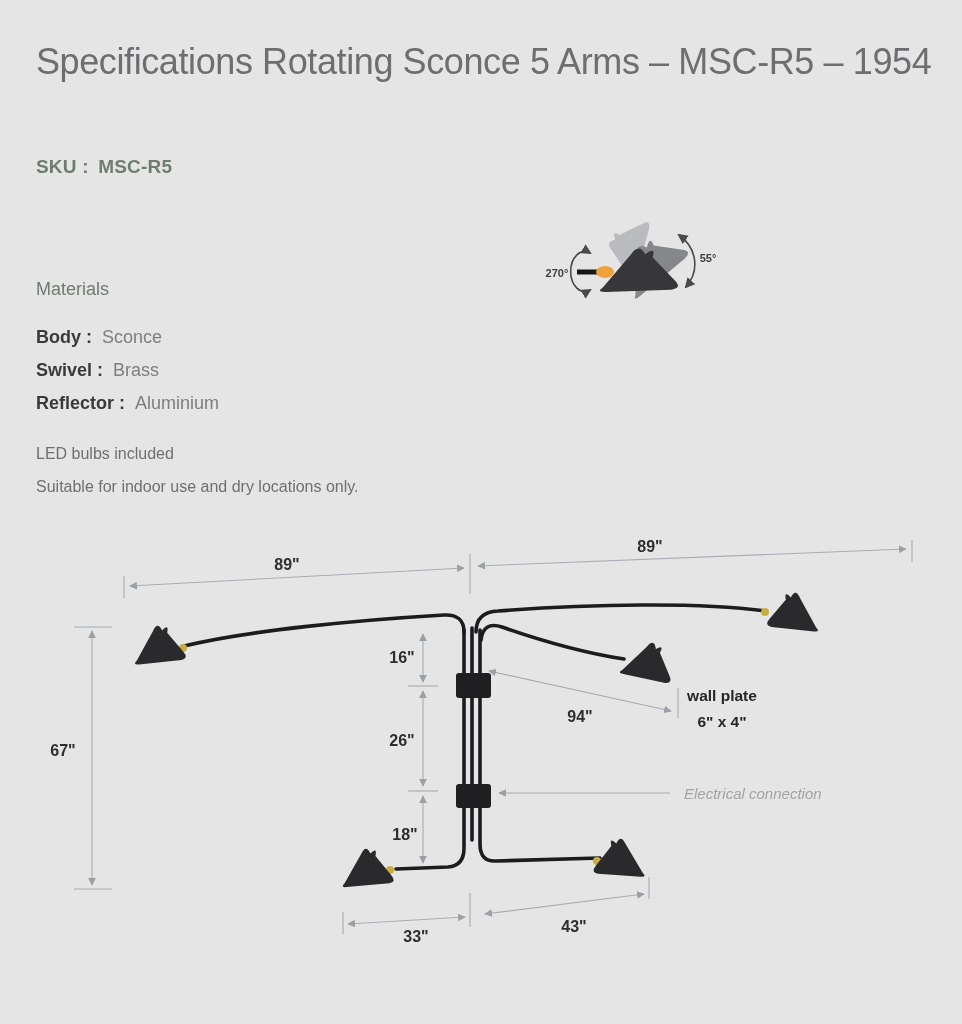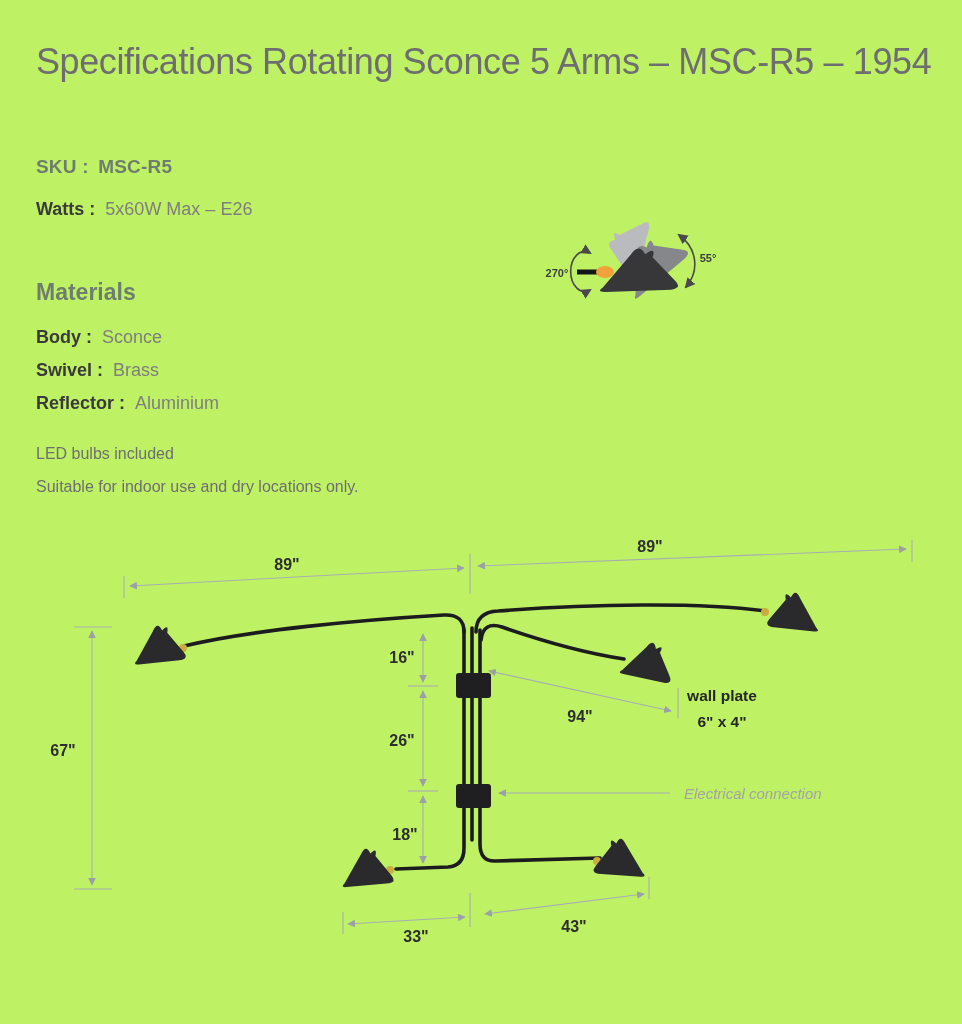--- a/index.html
+++ b/index.html
@@ -1,38 +1,38 @@
 <!DOCTYPE html>
 <html><head>
 <meta charset="utf-8">
 <style>
   * { margin:0; padding:0; box-sizing:border-box; }
   html,body { background:#ffffff; }
   .page {
-    position:relative; width:962px; height:1024px; background:#bef264;
+    position:relative; width:962px; height:1024px; background:#e5e5e5;
     font-family:"Liberation Sans", sans-serif; overflow:hidden;
   }
   .page-title {
     position:absolute; left:36px; top:38px; width:905px;
     font-size:36px; line-height:47px; font-weight:400; letter-spacing:-0.4px;
     color:#6e6e70;
   }
   .sku-line {
     position:absolute; left:36px; top:156px;
     font-size:19px; font-weight:700; color:#6f7d70; letter-spacing:0.2px;
   }
   .sku-line .sku-value { margin-left:4px; }
   .spec-row { position:absolute; left:36px; font-size:18px; line-height:22px; }
   .spec-label { font-weight:700; color:#3a3a3a; }
   .spec-value { color:#7e7e7e; margin-left:5px; }
   .row-watts   { top:198px; }
   .row-voltage { top:231px; }
   .materials-heading {
     position:absolute; left:36px; top:279px;
-    font-size:23px; font-weight:700; color:#6f7d70;
+    font-size:18px; font-weight:400; color:#6f7d70;
   }
   .row-body      { top:326px; }
   .row-swivel    { top:359px; }
   .row-reflector { top:392px; }
   .note { position:absolute; left:36px; font-size:16px; color:#6f6f6f; }
   .note-1 { top:445px; }
   .note-2 { top:478px; }
   .rotation-svg { position:absolute; left:538px; top:204px; }
   .diagram-svg  { position:absolute; left:0px;  top:520px; }
   svg text { font-family:"Liberation Sans", sans-serif; }
@@ -58,24 +58,20 @@
 
 <div class="page">
 
   <h1 class="page-title">Specifications Rotating Sconce 5 Arms – MSC-R5 – 1954</h1>
 
   <div class="sku-line">
     <span>SKU :</span>
     <span class="sku-value">MSC-R5</span>
   </div>
 
-  <div class="spec-row row-watts">
-    <span class="spec-label">Watts :</span>
-    <span class="spec-value">5x60W Max – E26</span>
-  </div>
 
   <h2 class="materials-heading">Materials</h2>
 
   <div class="spec-row row-body">
     <span class="spec-label">Body :</span>
     <span class="spec-value">Sconce</span>
   </div>
   <div class="spec-row row-swivel">
     <span class="spec-label">Swivel :</span>
     <span class="spec-value">Brass</span>

